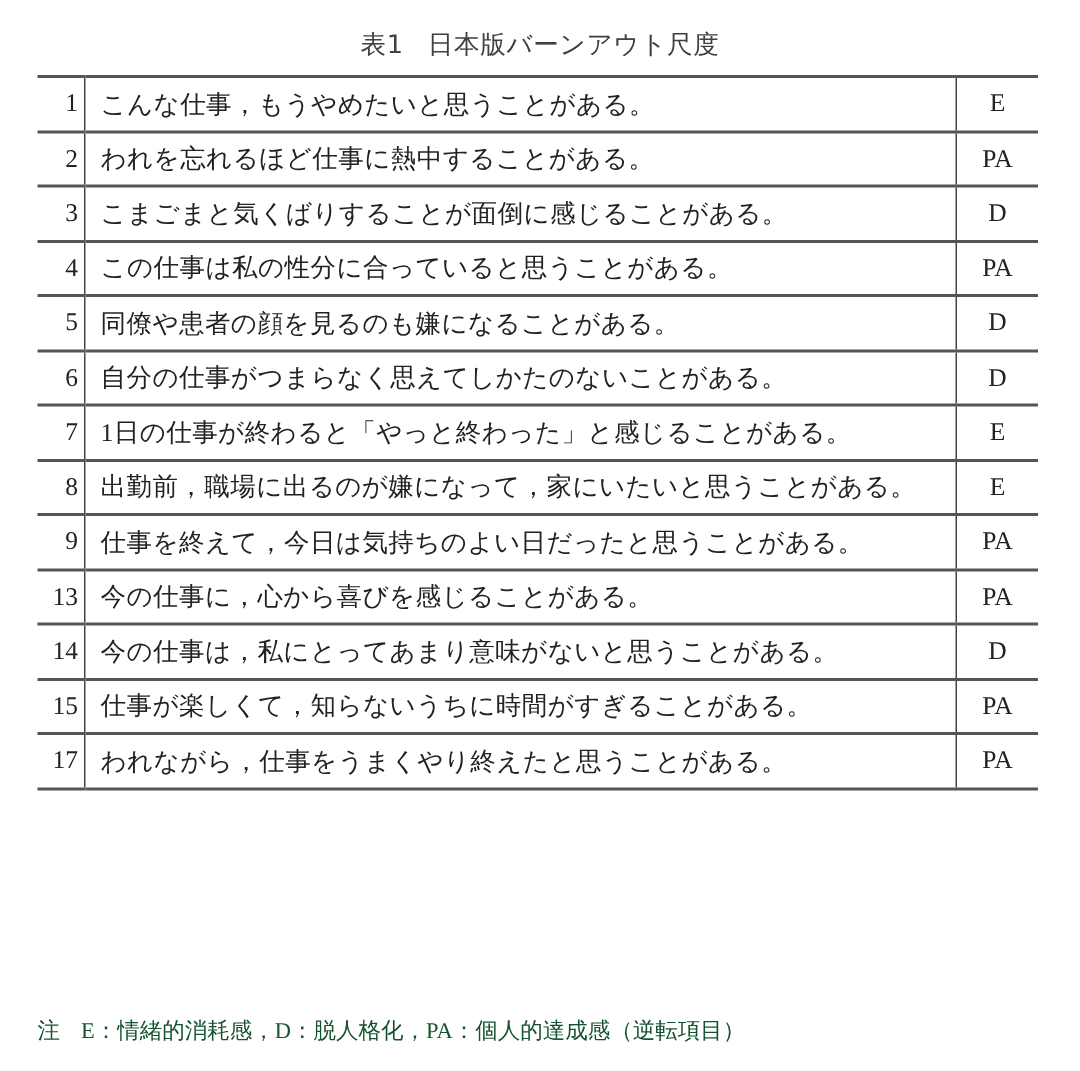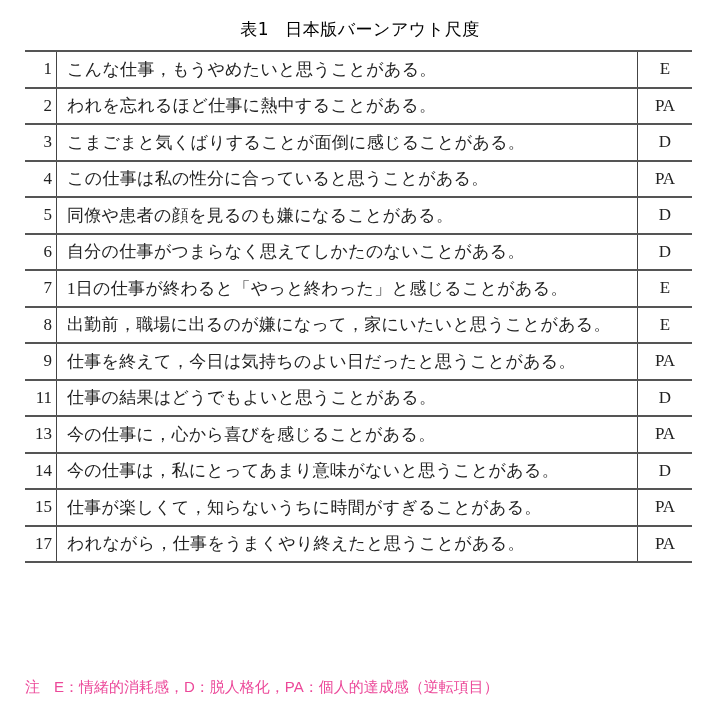--- a/index.html
+++ b/index.html
@@ -1,27 +1,27 @@
 <!DOCTYPE html>
 <html><head>
 <meta charset="utf-8">
 <style>
   html, body { margin: 0; padding: 0; background: #ffffff; }
   body { width: 720px; height: 714px; position: relative; overflow: hidden;
          font-family: "DejaVu Serif", "Liberation Serif", serif; color: #222; }
   .title { position: absolute; top: 18px; left: 0; width: 720px; text-align: center;
-           font-family: "DejaVu Sans", "Liberation Sans", sans-serif; font-size: 17px; color: #000000; letter-spacing: 0.5px; }
+           font-family: "DejaVu Sans", "Liberation Sans", sans-serif; font-size: 17px; color: #404040; letter-spacing: 0.5px; }
   .title .num { margin-right: 16px; }
   table.scale { position: absolute; left: 25px; top: 50px; width: 667px; border-collapse: collapse; table-layout: fixed; }
   table.scale tr { height: 36.5px; }
   table.scale td { border-top: 2px solid #555; border-bottom: 2px solid #555; padding: 0; font-size: 17px; white-space: nowrap; }
   td.no { width: 27px; text-align: right; padding-right: 4px !important; border-right: 1.5px solid #444; font-family: "Liberation Serif", serif; font-size: 17px; }
   td.item { padding-left: 10px !important; border-right: 1.5px solid #444; font-family: Liberation Serif, serif; font-size: 16.5px; letter-spacing: 0.3px; }
   td.cat { width: 54px; text-align: center; font-family: "Liberation Serif", serif; font-size: 18px; }
-  .note { position: absolute; left: 25px; top: 678px; font-size: 15px; font-family: Liberation Sans, sans-serif; color: #ec4899; }
+  .note { position: absolute; left: 25px; top: 678px; font-size: 15px; font-family: Liberation Serif, serif; color: #14532d; }
   .note .lbl { margin-right: 14px; }
 </style>
 </head>
 <body>
 
 <div class="title">
   <span class="num">表1</span><span>日本版バーンアウト尺度</span>
 </div>
 
 <table class="scale">
@@ -65,25 +65,20 @@
         <td class="no">8</td>
         <td class="item">出勤前，職場に出るのが嫌になって，家にいたいと思うことがある。</td>
         <td class="cat">E</td>
       </tr>
     <tr>
         <td class="no">9</td>
         <td class="item">仕事を終えて，今日は気持ちのよい日だったと思うことがある。</td>
         <td class="cat">PA</td>
       </tr>
     <tr>
-        <td class="no">11</td>
-        <td class="item">仕事の結果はどうでもよいと思うことがある。</td>
-        <td class="cat">D</td>
-      </tr>
-    <tr>
         <td class="no">13</td>
         <td class="item">今の仕事に，心から喜びを感じることがある。</td>
         <td class="cat">PA</td>
       </tr>
     <tr>
         <td class="no">14</td>
         <td class="item">今の仕事は，私にとってあまり意味がないと思うことがある。</td>
         <td class="cat">D</td>
       </tr>
     <tr>

